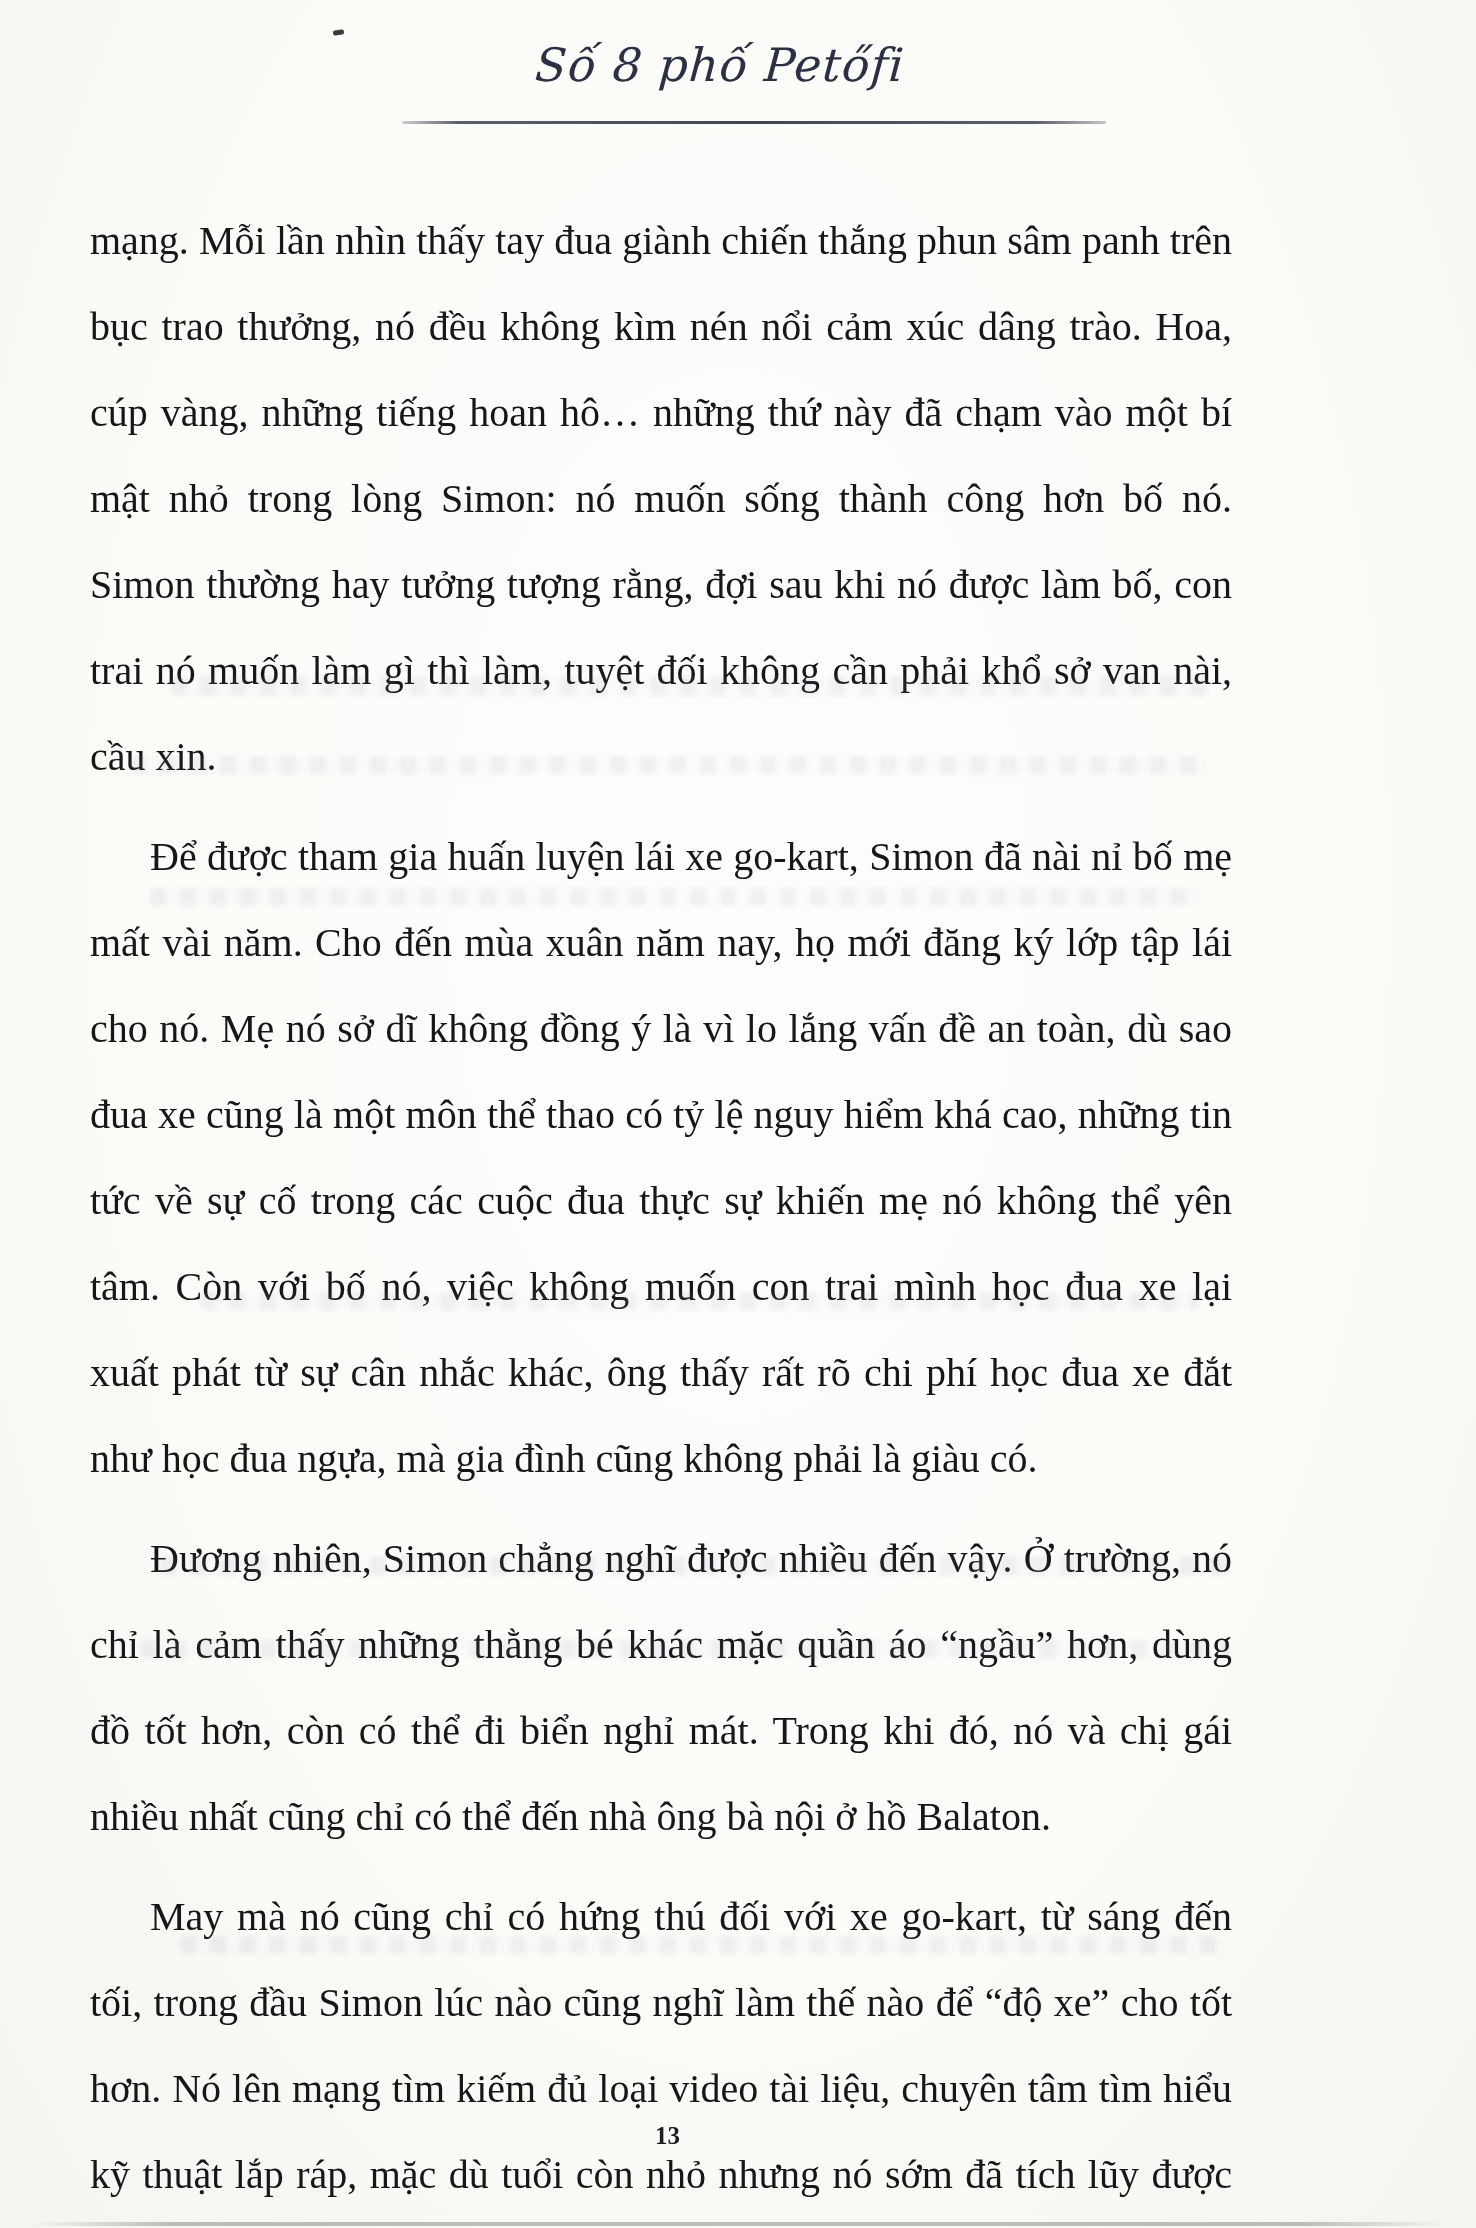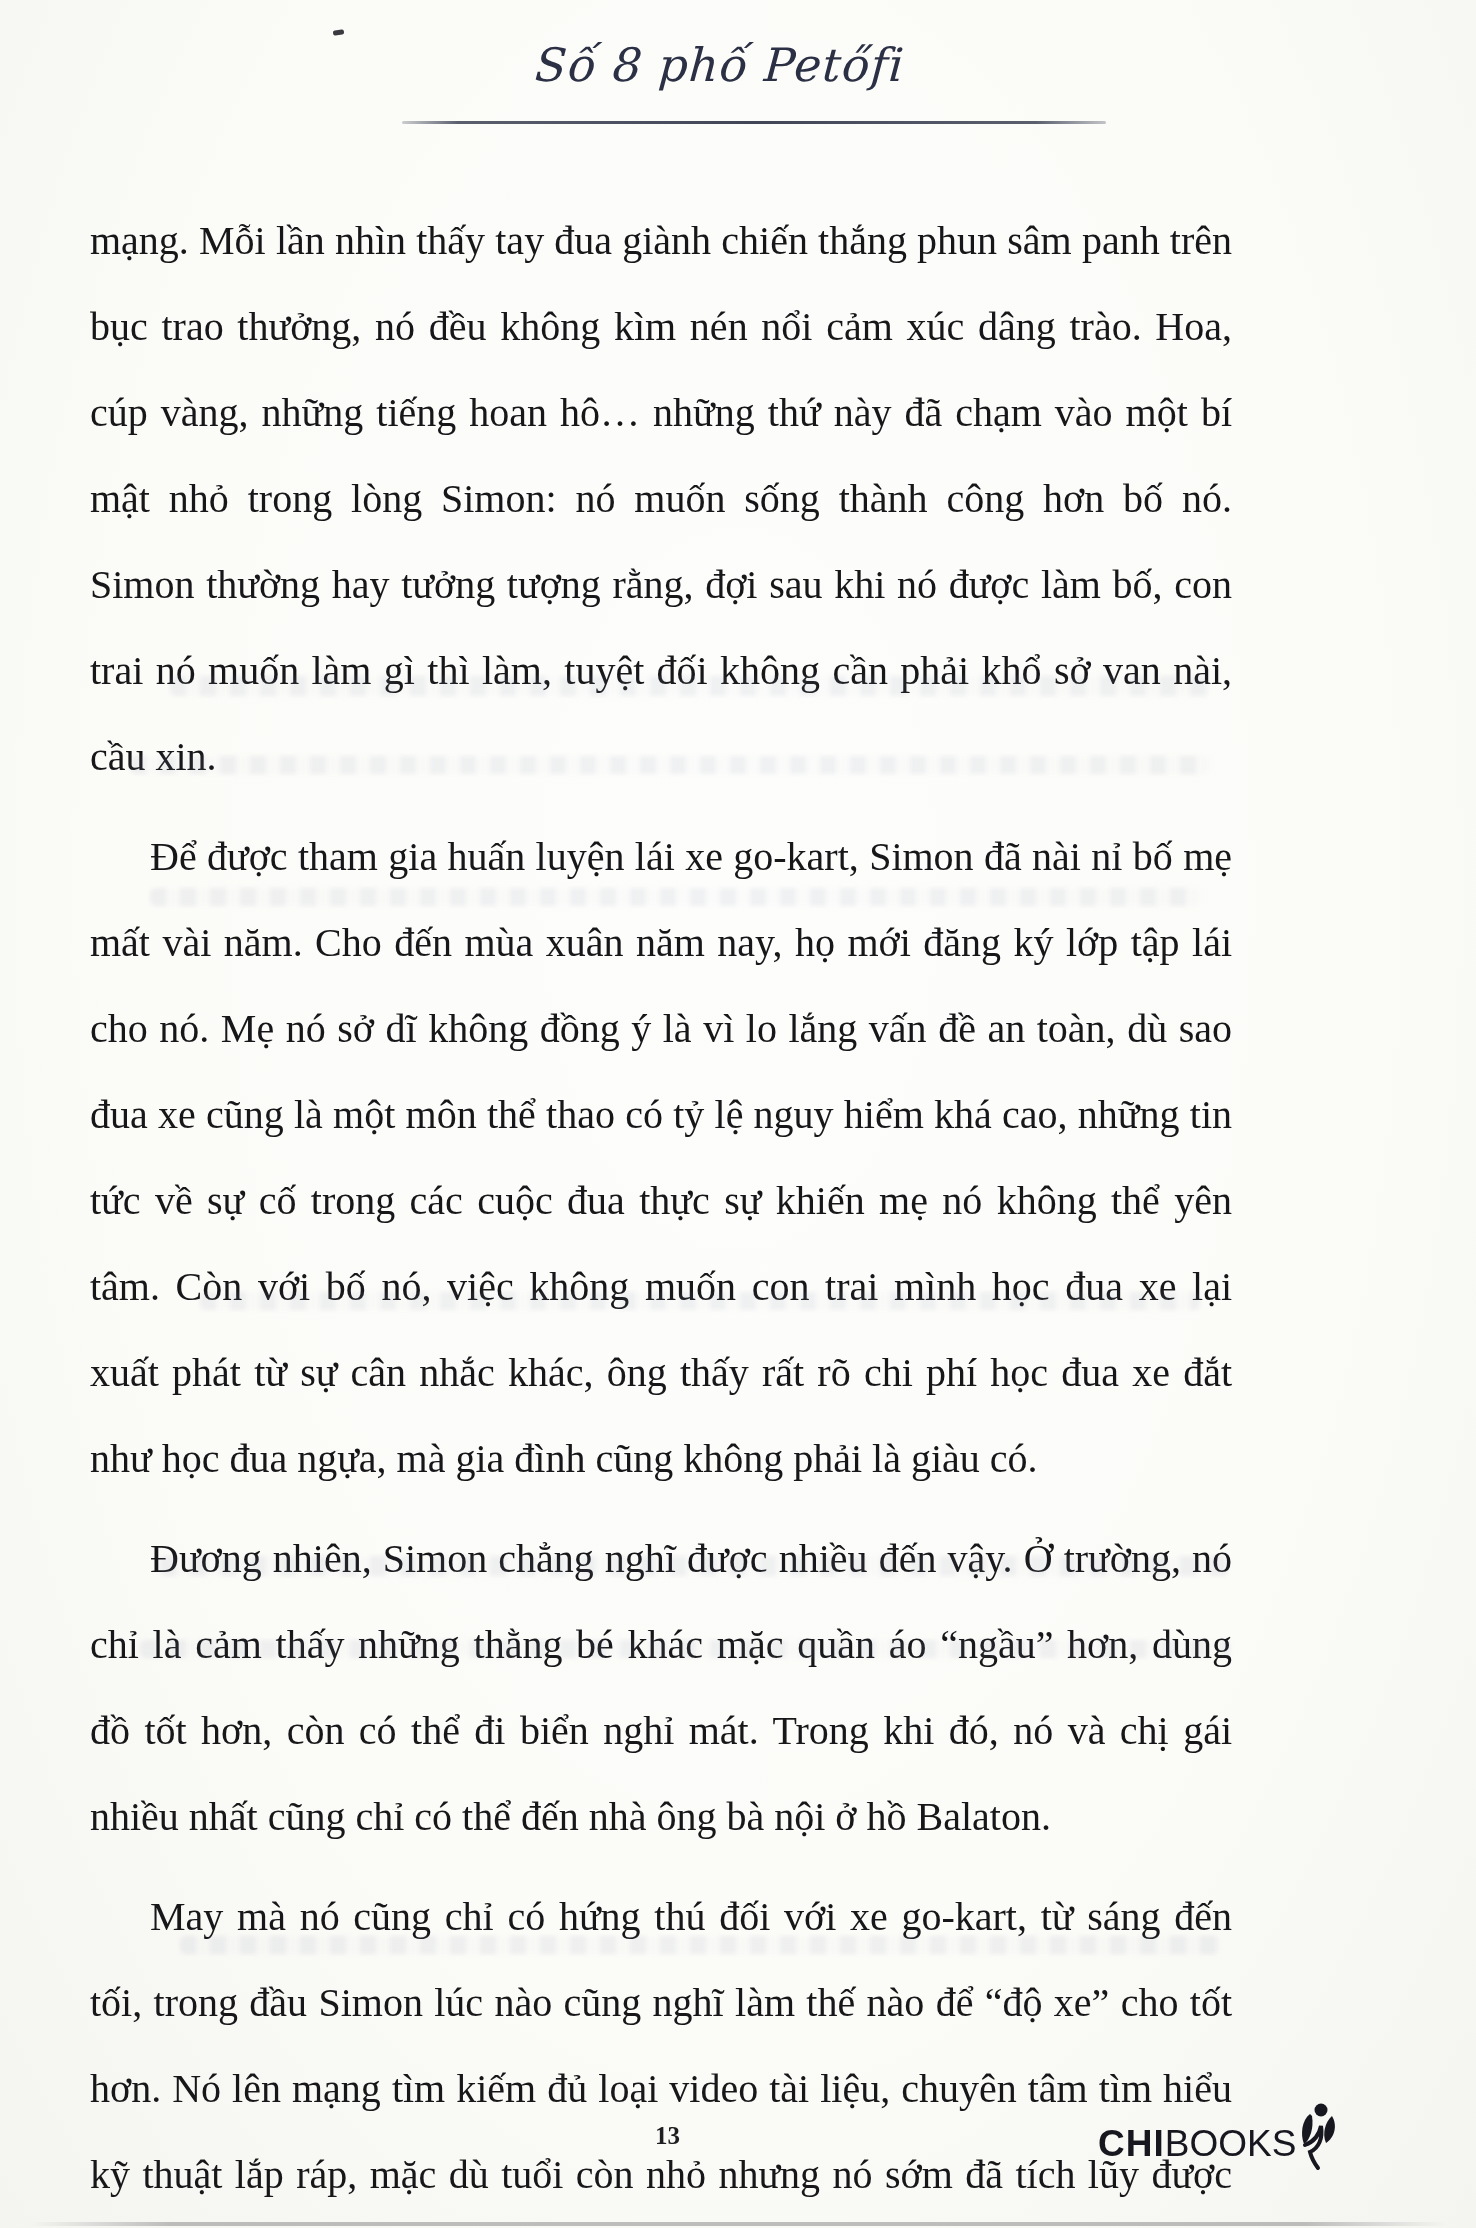--- a/index.html
+++ b/index.html
@@ -102,27 +102,15 @@
   <div class="artifact" style="top:676px;left:170px;width:1040px;height:20px;"></div>
   <div class="artifact" style="top:756px;left:130px;width:1080px;height:18px;"></div>
   <div class="artifact" style="top:888px;left:150px;width:1050px;height:18px;"></div>
   <div class="artifact" style="top:1292px;left:200px;width:1000px;height:18px;"></div>
   <div class="artifact" style="top:1556px;left:160px;width:1070px;height:20px;"></div>
   <div class="artifact" style="top:1640px;left:140px;width:1090px;height:18px;"></div>
   <div class="artifact" style="top:1936px;left:180px;width:1040px;height:18px;"></div>
 
   <div class="page-number">13</div>
 
-  <div class="publisher">
-    <span class="chi">CHI</span>
-      <span class="books">BOOKS</span>
-    <span>
-      <svg width="52" height="72" viewBox="0 0 52 72" fill="none">
-        <circle cx="33" cy="10" r="6.5" fill="#17171f"></circle>
-        <path d="M22 14 C14 20, 12 34, 16 44 C22 40, 26 28, 24 16 Z" fill="#17171f"></path>
-        <path d="M44 16 C50 26, 46 38, 38 43 C34 34, 37 22, 44 16 Z" fill="#17171f"></path>
-        <path d="M17 45 C25 42, 31 36, 33 26 C35 38, 31 48, 22 52 C24 60, 27 64, 30 68" stroke="#17171f" stroke-width="4" stroke-linecap="round" fill="none"></path>
-      </svg>
-    </span>
-  </div>
 
   <div class="bottom-edge"></div>
 </div>
 
 </body></html>

